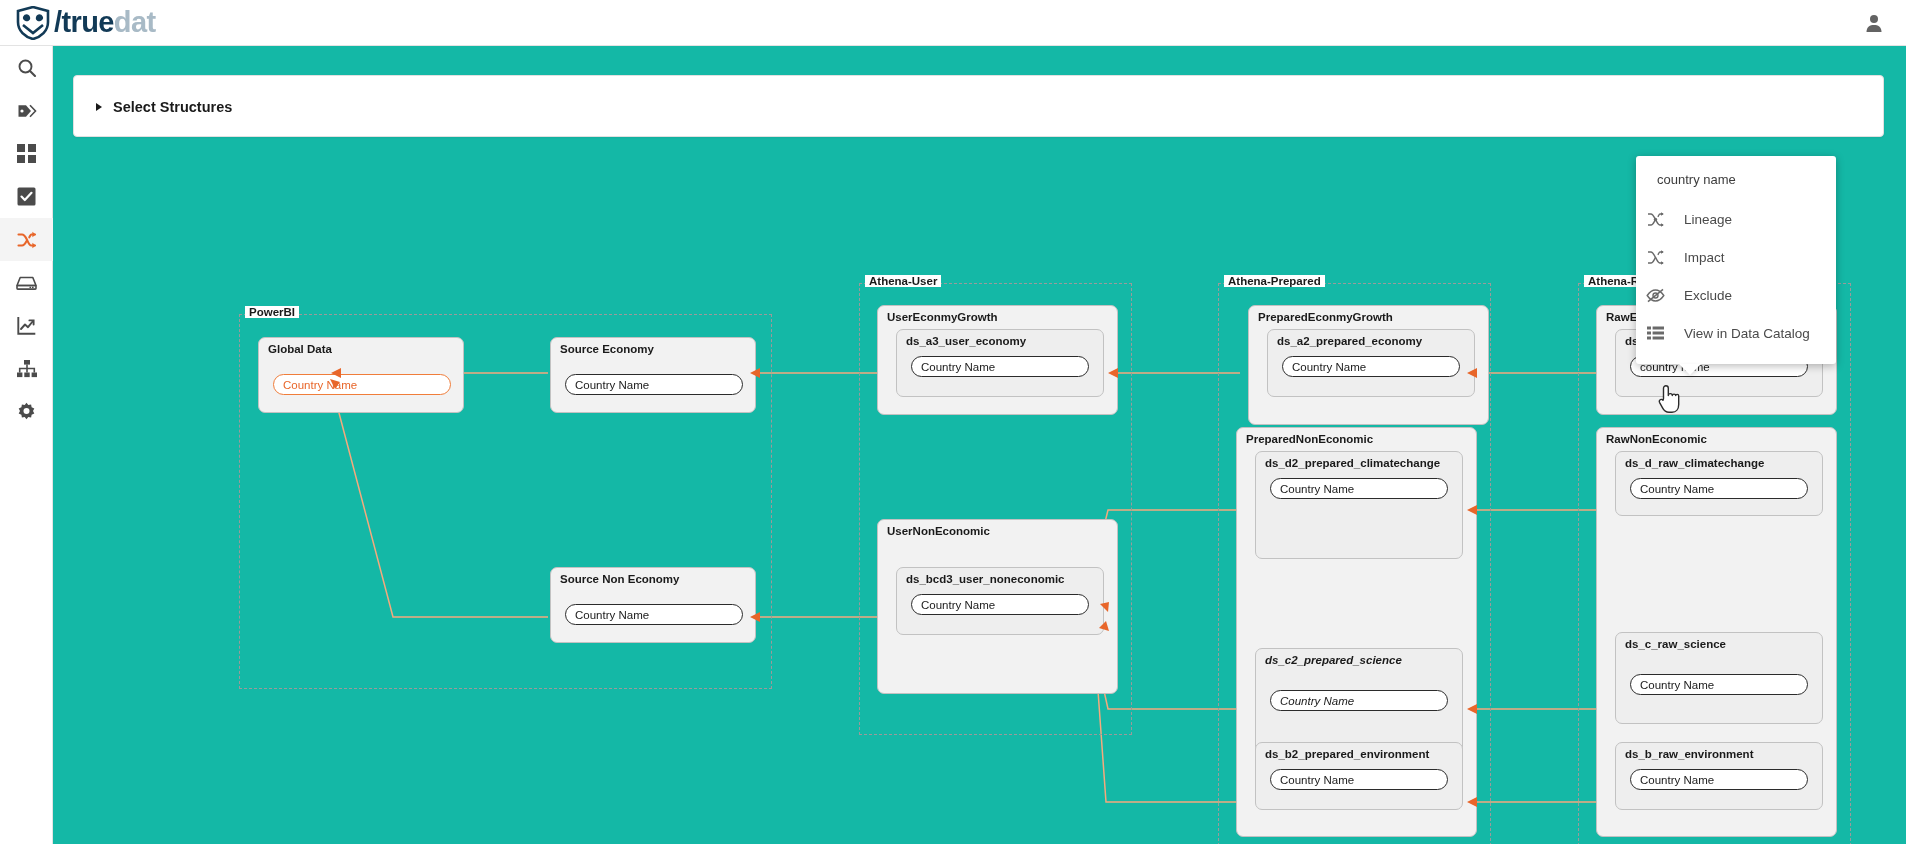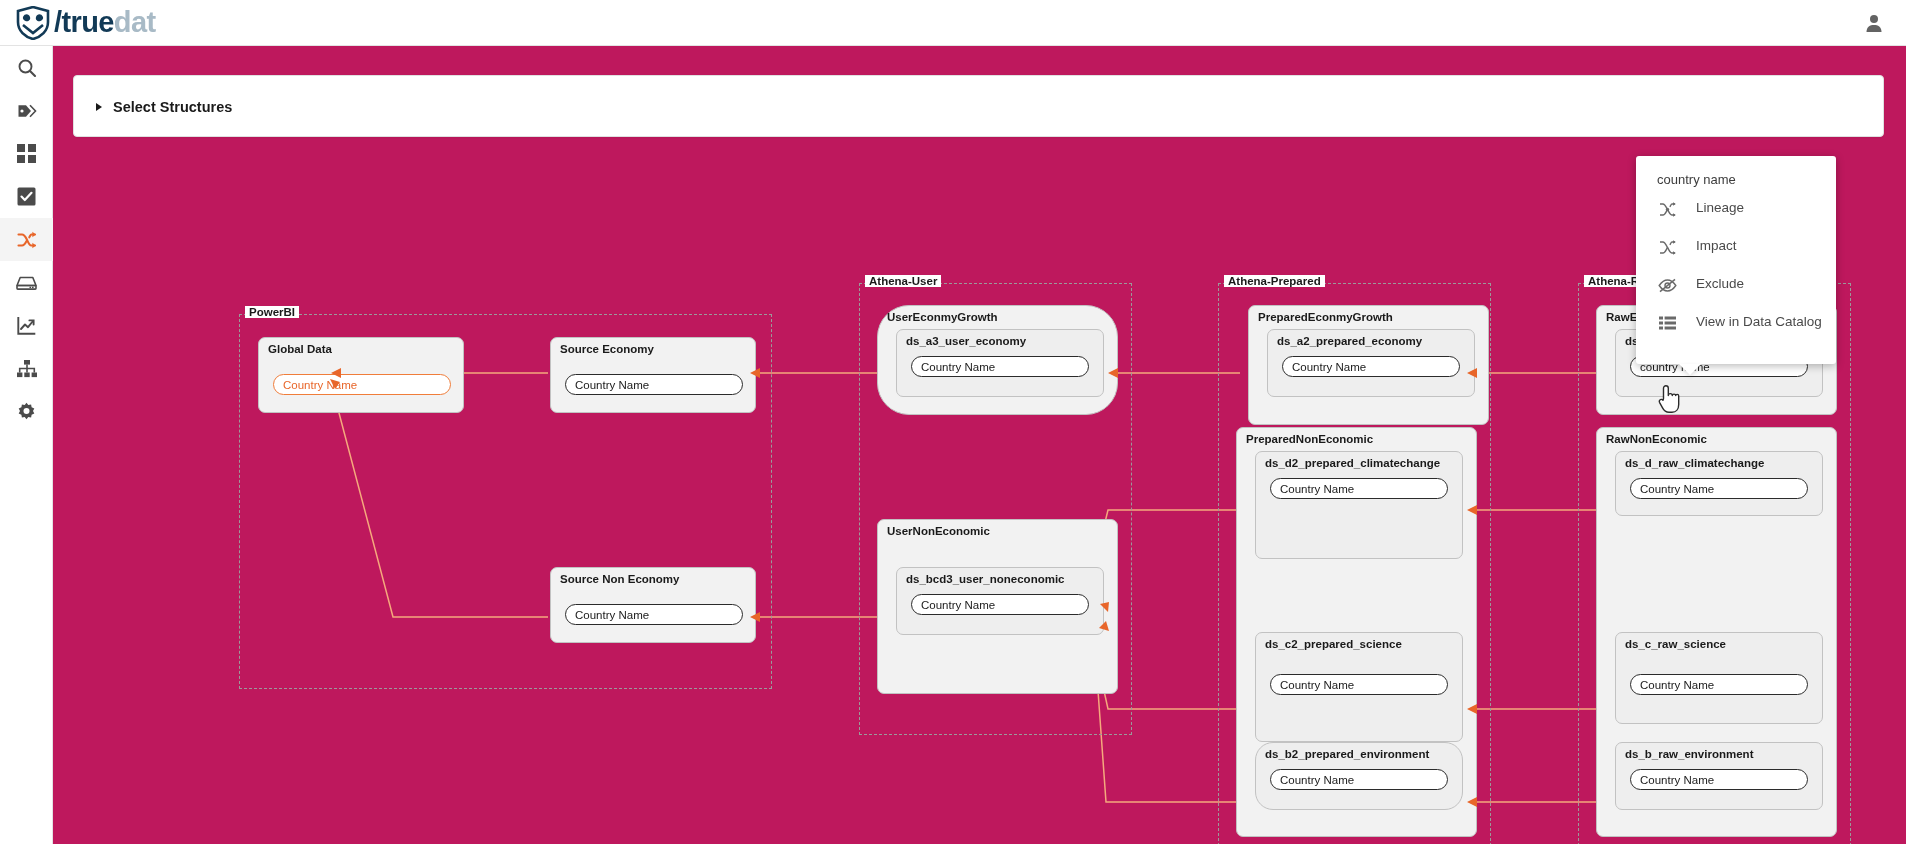--- a/index.html
+++ b/index.html
@@ -56,21 +56,21 @@
     display: flex; align-items: center; justify-content: center;
     cursor: pointer;
   }
   .rail-item svg { display:block; }
   .rail-item.active { background: #f4f4f4; }
 
   
   .main {
     position: absolute; left: 53px; top: 46px;
     width: 1853px; height: 798px;
-    background: #be185d;
+    background: #14b8a6;
     overflow: hidden;
   }
 
   .panel {
     position: absolute;
     left: 20px; top: 29px;
     width: 1811px; height: 62px;
     background: #fff;
     border: 1px solid #e0e0e0;
     border-radius: 4px;
@@ -175,23 +175,23 @@
     border-top: 11px solid #ffffff;
     filter: drop-shadow(0 2px 2px rgba(0,0,0,0.12));
   }
   .ctx-title {
     padding: 6px 0 13px 21px;
     font-size: 13px;
     color: #3c3c3c;
     font-weight: 400;
   }
   .ctx-item {
-    display: flex; align-items: flex-start;
+    display: flex; align-items: center;
     height: 38px;
-    padding-left: 20px;
+    padding-left: 8px;
     font-size: 13.5px;
     color: #4a4a4a;
     cursor: pointer;
   }
   .ctx-ico {
     width: 22px; height: 18px;
     margin-right: 18px;
     display: flex; align-items: center; justify-content: center;
     flex: none;
   }
@@ -369,21 +369,21 @@
 
       <div class="sbox" style="left:310px; top:252px; width:206px; height:76px;">
         <span class="sbox-label">Source Non Economy</span>
         <div class="field" style="left:14px; top:36px; width:178px;">Country Name</div>
       </div>
     </div>
 
     <div class="group" style="left:806px; top:237px; width:273px; height:452px;">
       <span class="group-label">Athena-User</span>
 
-      <div class="sbox" style="left:17px; top:21px; width:241px; height:110px;border-radius:32px;">
+      <div class="sbox" style="left:17px; top:21px; width:241px; height:110px;">
         <span class="sbox-label">UserEconmyGrowth</span>
         <div class="sbox nested" style="left:18px; top:23px; width:208px; height:68px;">
           <span class="sbox-label">ds_a3_user_economy</span>
           <div class="field" style="left:14px; top:26px; width:178px;">Country Name</div>
         </div>
       </div>
 
       <div class="sbox" style="left:17px; top:235px; width:241px; height:175px;">
         <span class="sbox-label">UserNonEconomic</span>
         <div class="sbox nested" style="left:18px; top:47px; width:208px; height:68px;">
@@ -405,26 +405,26 @@
       </div>
 
       <div class="sbox" style="left:17px; top:143px; width:241px; height:410px;">
         <span class="sbox-label">PreparedNonEconomic</span>
 
         <div class="sbox nested" style="left:18px; top:23px; width:208px; height:108px;">
           <span class="sbox-label">ds_d2_prepared_climatechange</span>
           <div class="field" style="left:14px; top:26px; width:178px;">Country Name</div>
         </div>
 
-        <div class="sbox nested" style="left:18px; top:204px; width:208px; height:110px;">
+        <div class="sbox nested" style="left:18px; top:220px; width:208px; height:110px;font-style:italic;">
           <span class="sbox-label">ds_c2_prepared_science</span>
           <div class="field" style="left:14px; top:41px; width:178px;">Country Name</div>
         </div>
 
-        <div class="sbox nested" style="left:18px; top:314px; width:208px; height:68px;border-radius:18px;">
+        <div class="sbox nested" style="left:18px; top:314px; width:208px; height:68px;">
           <span class="sbox-label">ds_b2_prepared_environment</span>
           <div class="field" style="left:14px; top:26px; width:178px;">Country Name</div>
         </div>
       </div>
     </div>
 
     <div class="group" style="left:1525px; top:237px; width:273px; height:578px;">
       <span class="group-label">Athena-Raw</span>
 
       <div class="sbox" style="left:17px; top:21px; width:241px; height:110px;">

